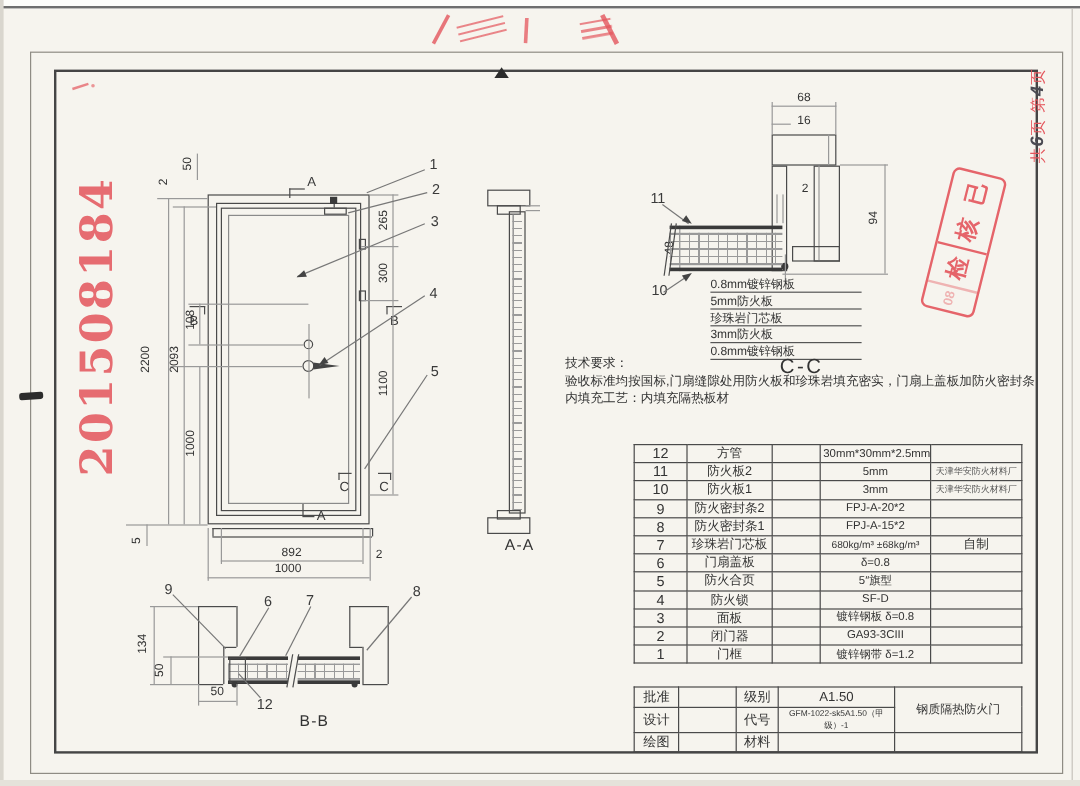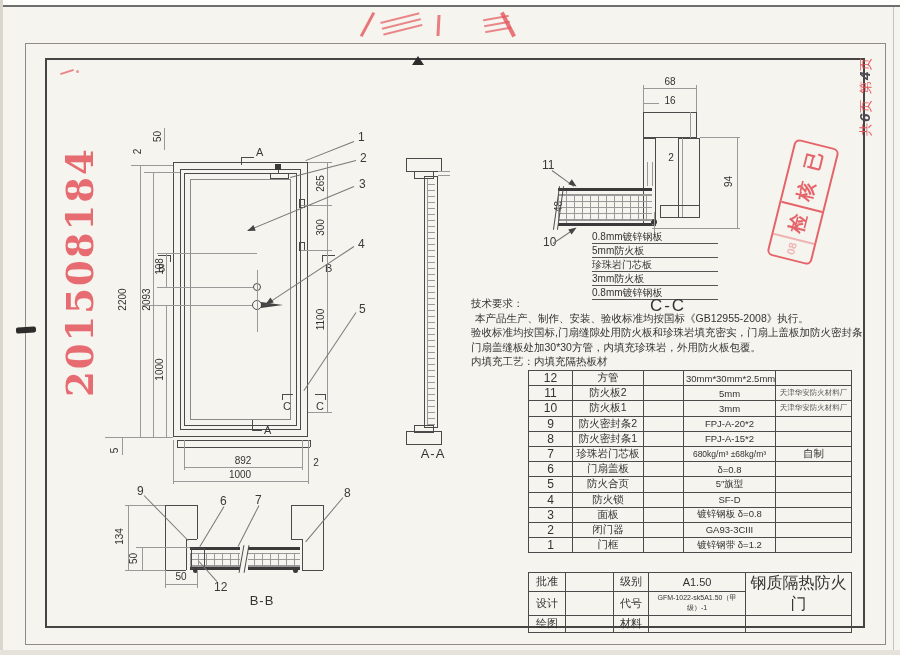--- a/index.html
+++ b/index.html
@@ -229,23 +229,21 @@
     <div class="layer">0.8mm镀锌钢板</div>
     <div class="layer">5mm防火板</div>
     <div class="layer">珍珠岩门芯板</div>
     <div class="layer">3mm防火板</div>
     <div class="layer">0.8mm镀锌钢板</div>
   </div>
   <div class="txt" style="left:645px;top:296px;width:46px;text-align:center;font-size:17px;letter-spacing:2px;">C-C</div>
 
   <div class="notes" style="left:471px;top:296px;">
     <div>技术要求：</div>
-    <div style="padding-left:4px;">本产品生产、制作、安装、验收标准均按国标《GB12955-2008》执行。</div>
     <div>验收标准均按国标,门扇缝隙处用防火板和珍珠岩填充密实，门扇上盖板加防火密封条</div>
-    <div>门扇盖缝板处加30*30方管，内填充珍珠岩，外用防火板包覆。</div>
     <div>内填充工艺：内填充隔热板材</div>
   </div>
 
   <div class="ln" style="left:165px;top:505px;width:1px;height:65px;"></div>
   <div class="ln" style="left:165px;top:505px;width:32px;height:1px;"></div>
   <div class="ln" style="left:197px;top:505px;width:1px;height:34px;"></div>
   <div class="ln" style="left:186px;top:539px;width:11px;height:1px;"></div>
   <div class="ln" style="left:186px;top:539px;width:1px;height:31px;"></div>
   <div class="ln" style="left:165px;top:570px;width:21px;height:1px;"></div>
   <div class="ln" style="left:323px;top:505px;width:1px;height:65px;"></div>
@@ -394,21 +392,21 @@
         <col style="width:35px">
         <col style="width:97px">
         <col style="width:106px">
       </colgroup>
     <tbody>
         <tr>
       <td>批准</td>
       <td></td>
       <td>级别</td>
       <td>A1.50</td>
-      <td rowspan="2" style="font-size:16px;">钢质隔热防火门</td>
+      <td rowspan="2" style="font-size:10px;">钢质隔热防火门</td>
     </tr>
     <tr>
       <td>设计</td>
       <td></td>
       <td>代号</td>
       <td class="code">GFM-1022-sk5A1.50（甲级）-1</td>
     </tr>
     <tr>
       <td>绘图</td>
       <td></td>

